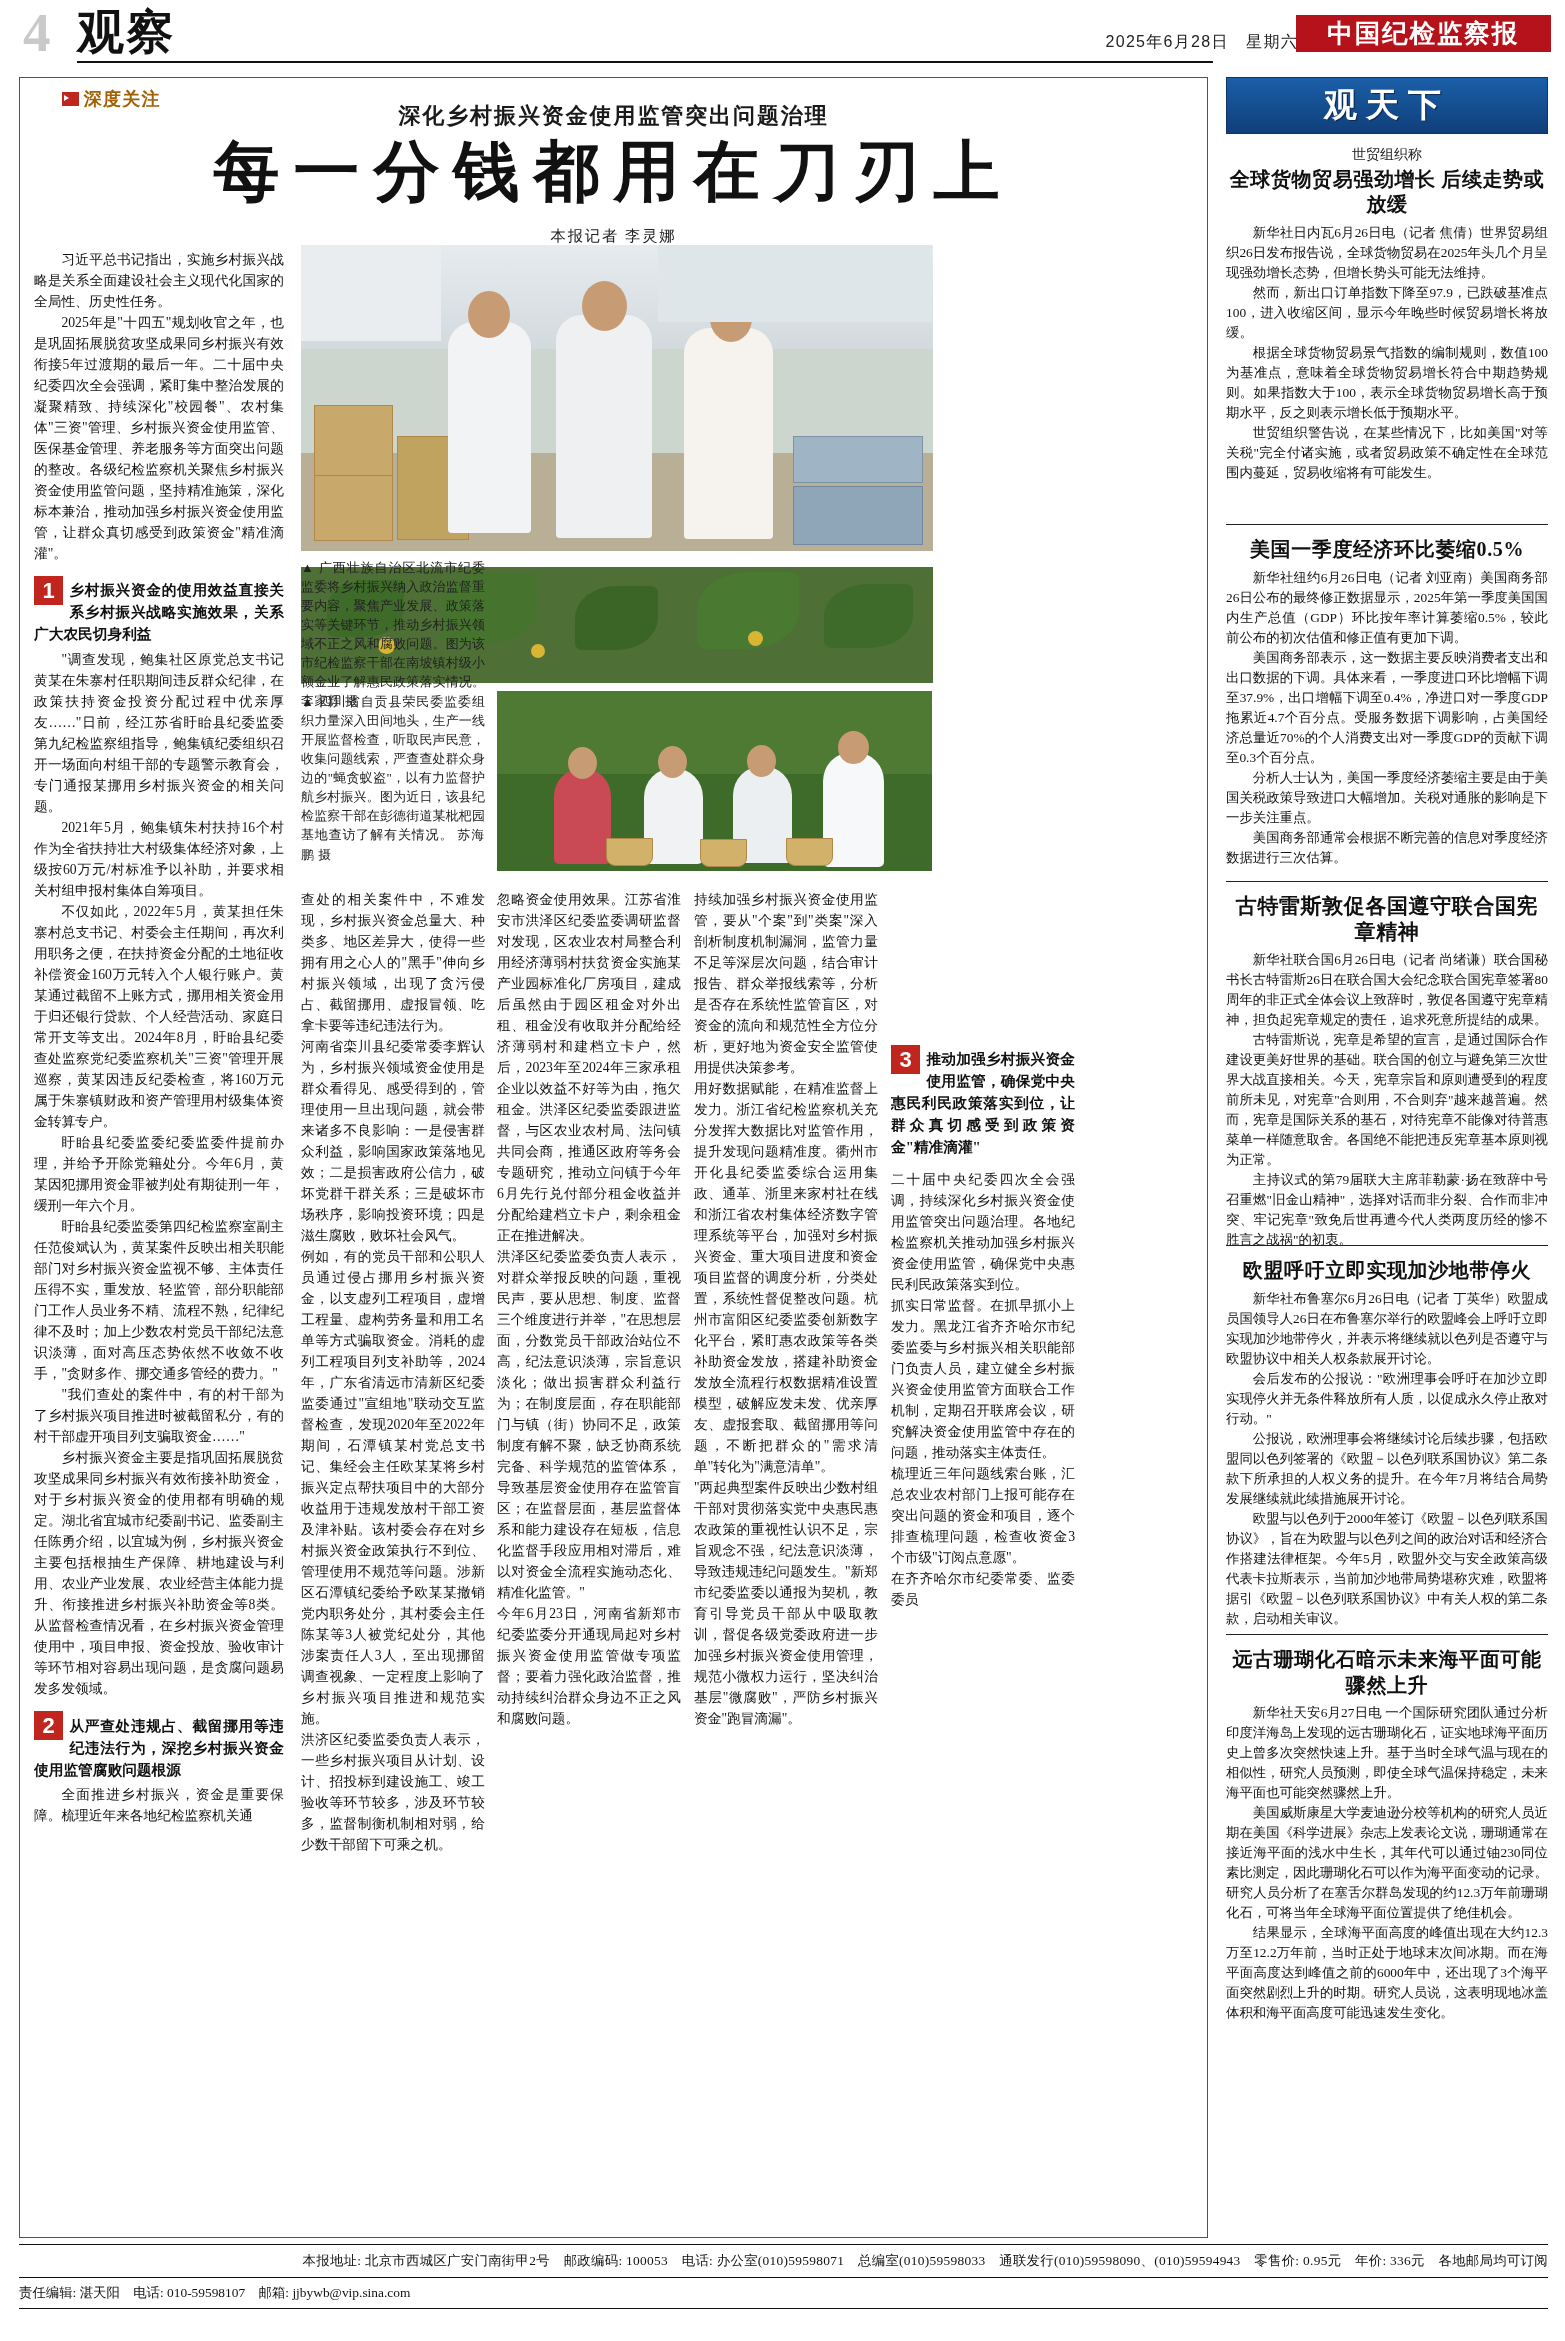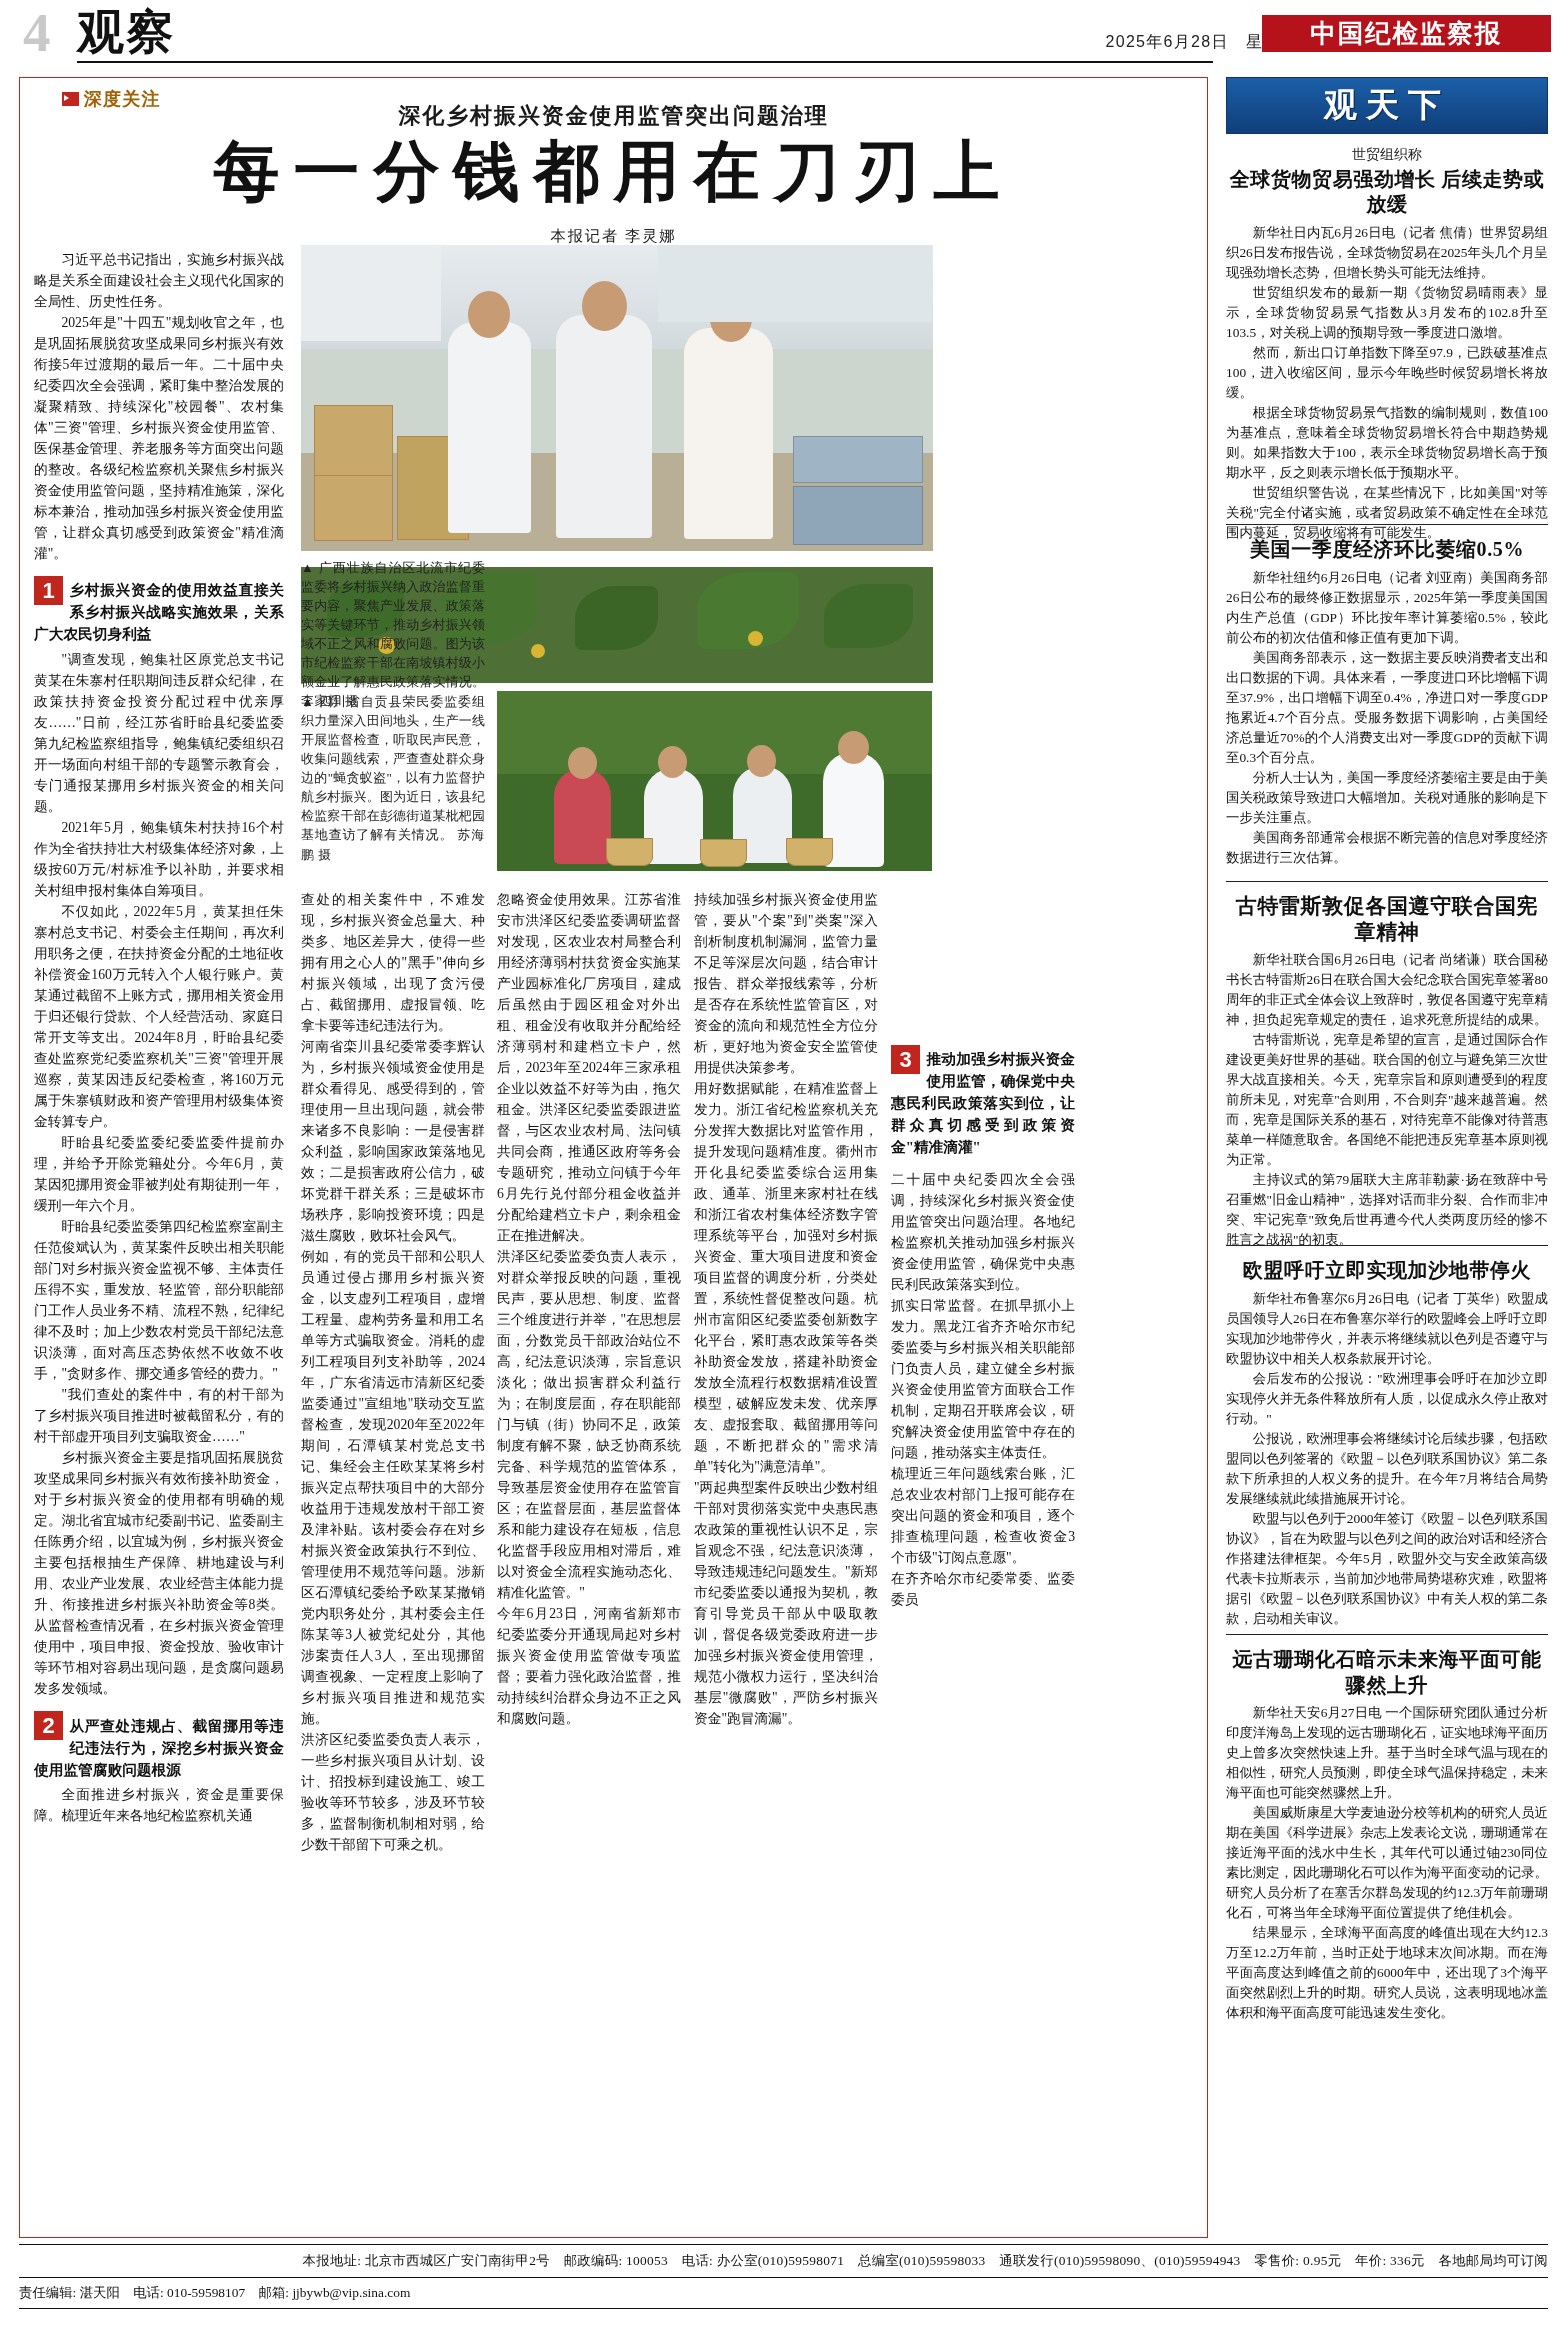--- a/index.html
+++ b/index.html
@@ -35,21 +35,21 @@
   .masthead-rule{
     position:absolute;left:77px;top:61px;width:1136px;height:1.9px;background:#111;
   }
   .masthead-date{
     position:absolute;right:268px;top:32px;
     font-size:16px;letter-spacing:1.3px;color:#222;
     font-family:"Liberation Sans",sans-serif;
   }
   .paper-logo{
     position:absolute;right:15.3px;top:15.3px;
-    width:289px;height:37px;
+    width:255px;height:37px;
     background:#b5121b;
     color:#fff;font-size:25.5px;font-weight:700;
     letter-spacing:1.9px;
     display:flex;align-items:center;justify-content:center;
     font-family:"DejaVu Serif","Liberation Serif",serif;
   }
 
   
   .main-box{
     position:absolute;left:19px;top:77px;
@@ -317,21 +317,20 @@
   <div class="rail">
     <div class="rail-logo">
       <span>观天下</span>
     </div>
 
     <div class="rail-item" style="top:69px;">
       <div class="rail-kicker">世贸组织称</div>
       <div class="rail-head">全球货物贸易强劲增长 后续走势或放缓</div>
       <div class="rail-body">
         <p>新华社日内瓦6月26日电（记者 焦倩）世界贸易组织26日发布报告说，全球货物贸易在2025年头几个月呈现强劲增长态势，但增长势头可能无法维持。</p>
-        <p>世贸组织发布的最新一期《货物贸易晴雨表》显示，全球货物贸易景气指数从3月发布的102.8升至103.5，对关税上调的预期导致一季度进口激增。</p>
         <p>然而，新出口订单指数下降至97.9，已跌破基准点100，进入收缩区间，显示今年晚些时候贸易增长将放缓。</p>
         <p>根据全球货物贸易景气指数的编制规则，数值100为基准点，意味着全球货物贸易增长符合中期趋势规则。如果指数大于100，表示全球货物贸易增长高于预期水平，反之则表示增长低于预期水平。</p>
         <p>世贸组织警告说，在某些情况下，比如美国"对等关税"完全付诸实施，或者贸易政策不确定性在全球范围内蔓延，贸易收缩将有可能发生。</p>
       </div>
     </div>
 
     <div class="rail-rule" style="top:447px;"></div>
 
     <div class="rail-item" style="top:460px;">
       <div class="rail-head">美国一季度经济环比萎缩0.5%</div>

